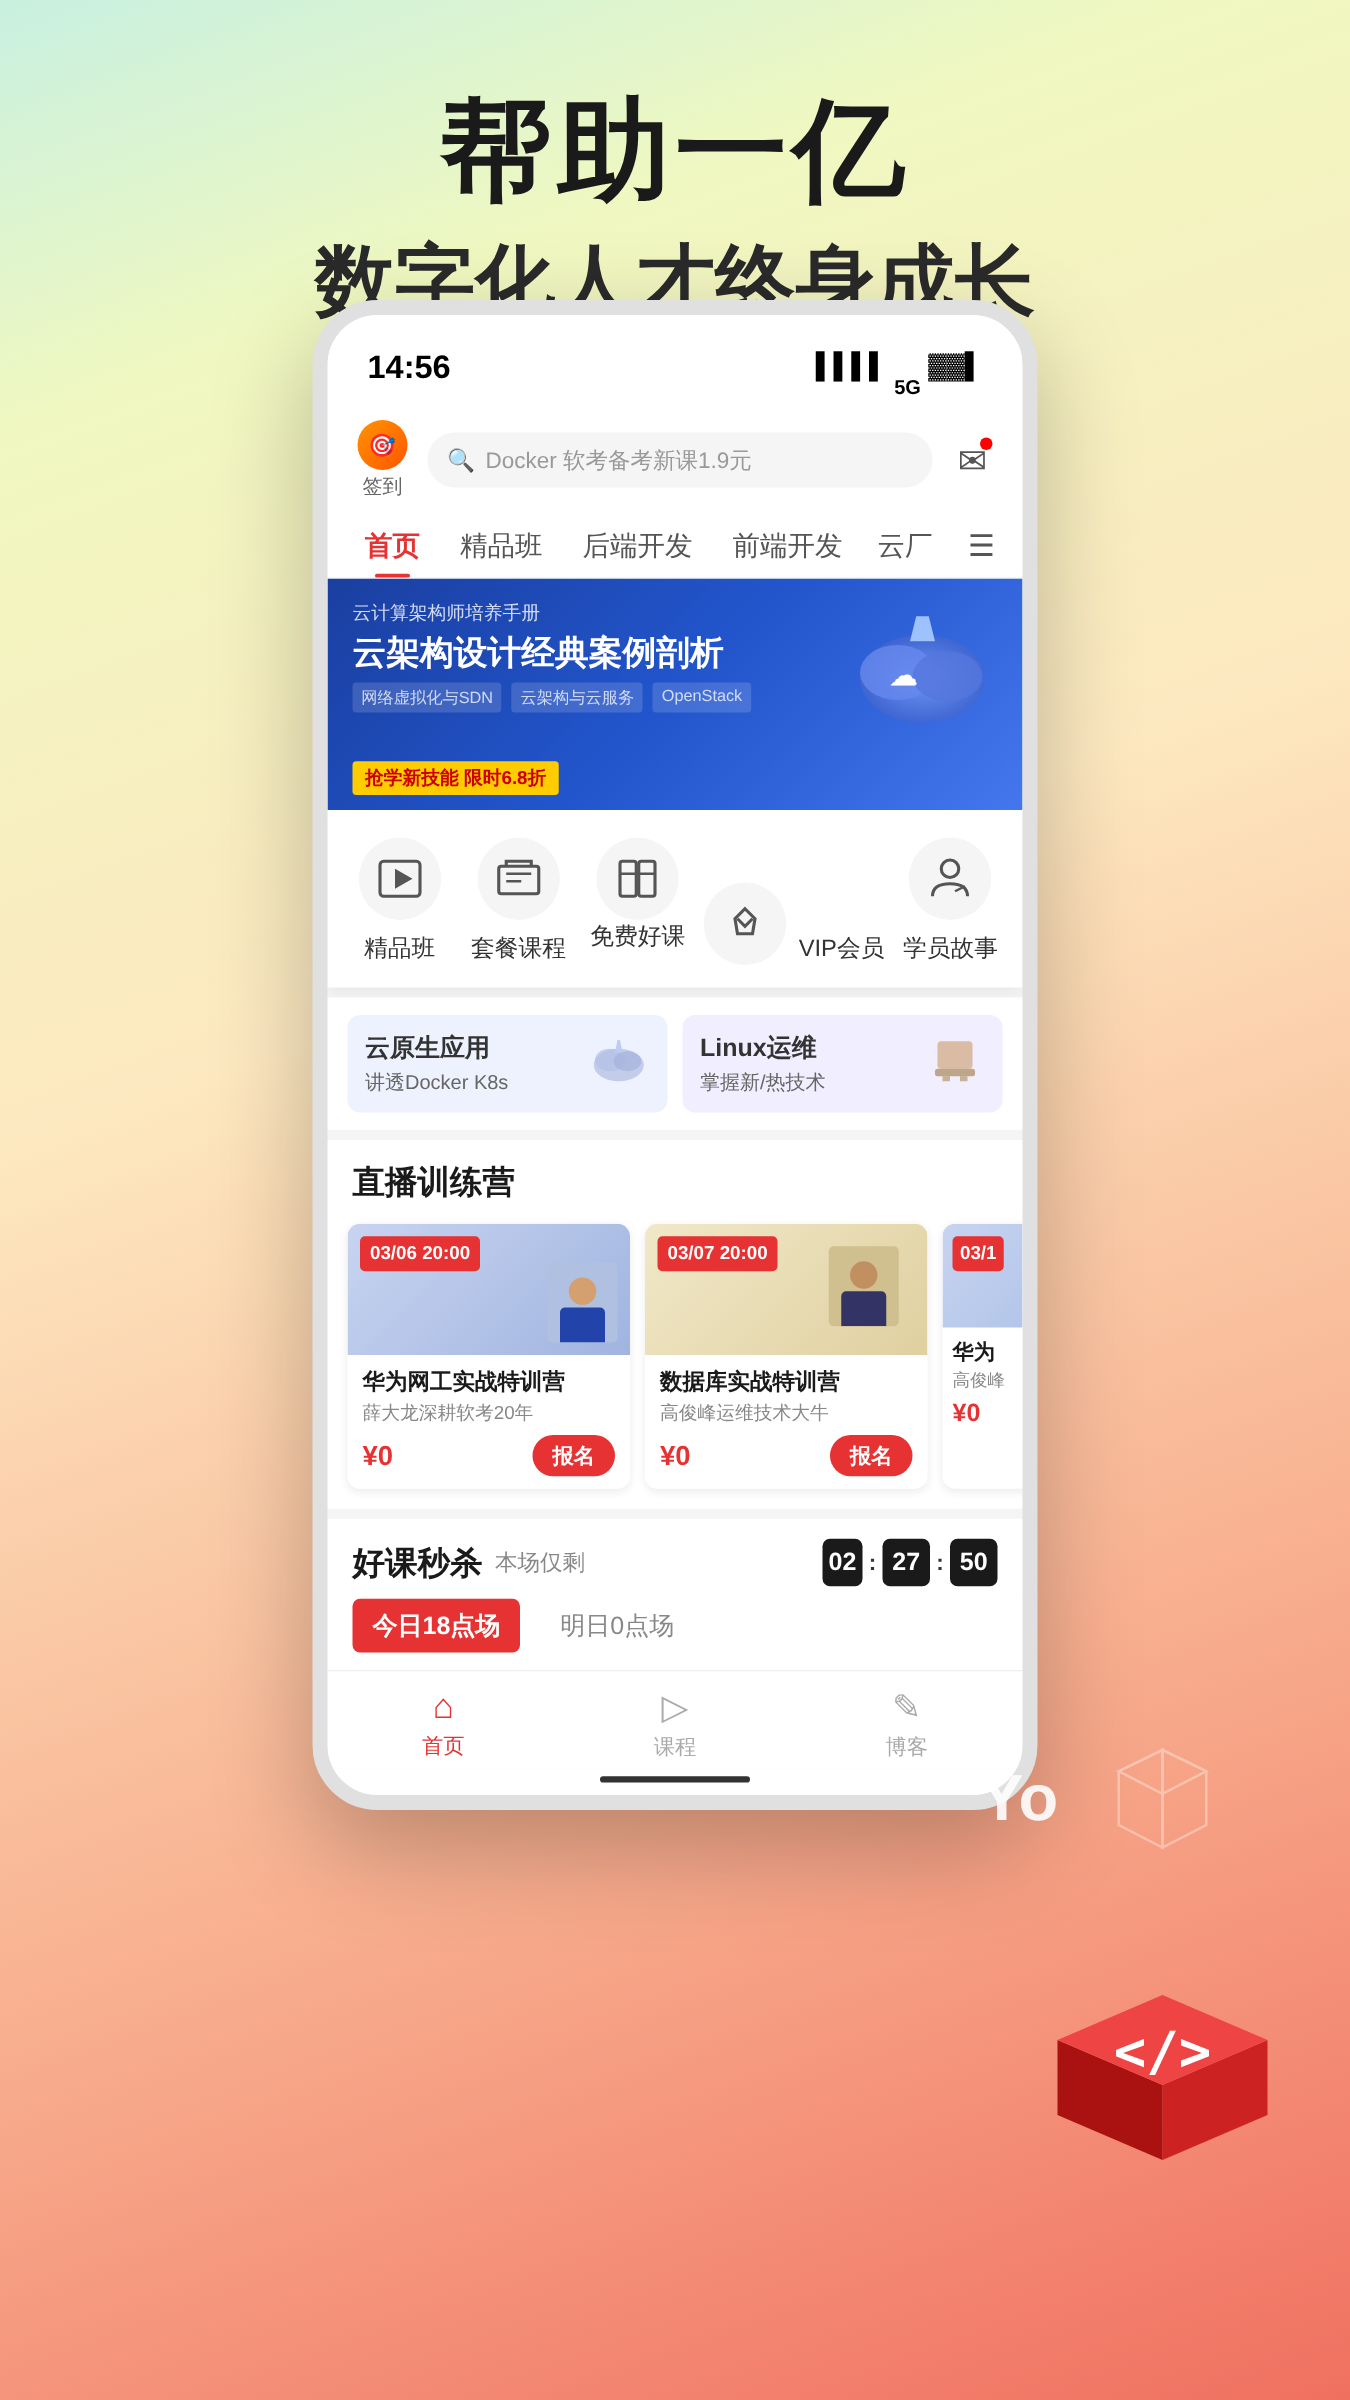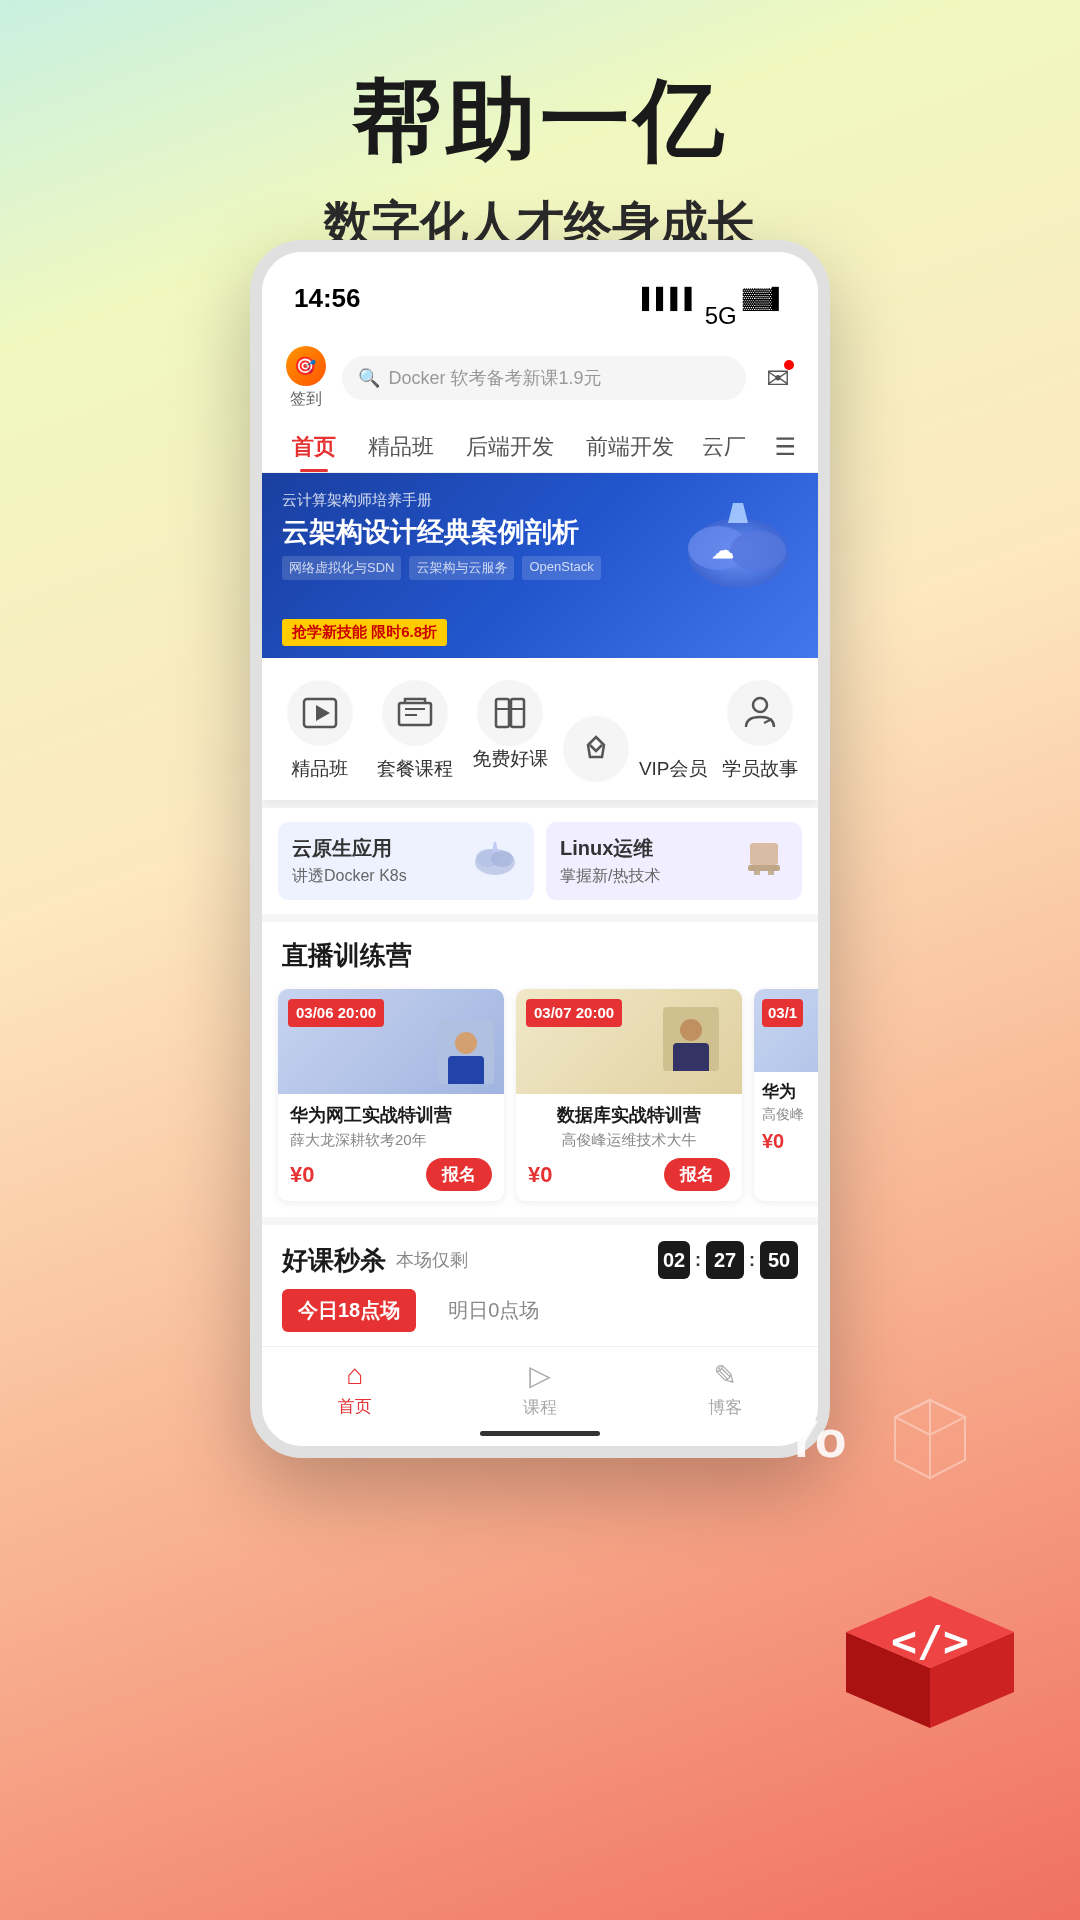--- a/index.html
+++ b/index.html
@@ -11,31 +11,31 @@
       font-family: -apple-system, "PingFang SC", "Microsoft YaHei", sans-serif;
       background: linear-gradient(160deg, #c8f0e0 0%, #f0f8c0 15%, #fde8c0 40%, #f8b090 70%, #f07060 100%);
       position: relative;
     }
   </style>
 </head>
 <body>
 
 <div style="text-align:center; padding-top:60px; padding-bottom:20px;">
   <div style="font-size:90px; font-weight:900; color:#1a1a1a; letter-spacing:4px;">帮助一亿</div>
-  <div style="font-size:48px; font-weight:700; color:#2a2a2a; margin-top:10px;">数字化人才终身成长</div>
+  <div style="font-size:64px; font-weight:700; color:#2a2a2a; ">数字化人才终身成长</div>
 </div>
 
 <div style="position:absolute; top:240px; left:50%; transform:translateX(-50%); width:580px; z-index:5;">
   <div style="width:580px; background:#f5f5f5; border-radius:52px; box-shadow:0 30px 80px rgba(0,0,0,0.25); overflow:hidden; border:12px solid #e0e0e0;">
 
     <div style="background:white; display:flex; justify-content:space-between; align-items:center; padding:14px 32px 8px;">
       <span style="font-size:26px; font-weight:700;">14:56</span>
       <div style="display:flex; align-items:center; gap:6px; font-size:20px;">
         <span>▌▌▌▌</span>
-        <span style="font-weight:400; font-size:24px;margin-top:36px;">5G</span>
+        <span style="font-weight:700; font-size:16px;margin-top:36px;">5G</span>
         <span>▓▓▌</span>
       </div>
     </div>
 
     <div style="background:white; padding:8px 18px 12px; display:flex; align-items:center; gap:10px;">
       <div style="display:flex; flex-direction:column; align-items:center; gap:3px; min-width:52px;">
         <div style="width:40px; height:40px; border-radius:50%; background:linear-gradient(135deg,#ff9500,#ff5500); display:flex; align-items:center; justify-content:center; font-size:18px; color:white;">🎯</div>
         <span style="font-size:16px; color:#666;">签到</span>
       </div>
       <div style="flex:1; background:#f5f5f5; border-radius:22px; padding:10px 16px; display:flex; align-items:center; gap:8px;">
@@ -215,21 +215,21 @@
       <div style="width:226px; flex-shrink:0; border-radius:10px; overflow:hidden; box-shadow:0 2px 8px rgba(0,0,0,0.08);">
         <div style="width:100%; height:105px; background:linear-gradient(135deg,#f0e8c8,#e0d0a0); position:relative; display:flex; align-items:flex-end; justify-content:flex-end; padding:23px;">
           <div style="position:absolute; top:10px; left:10px; background:#e63232; color:white; font-size:15px; font-weight:700; padding:4px 8px; border-radius:4px; line-height:1.3;">
             <span>03/07 20:00</span>
           </div>
           <div style="width:56px; height:64px; background:#d0c090; border-radius:4px; display:flex; flex-direction:column; align-items:center; justify-content:flex-end; overflow:hidden;">
             <div style="width:22px; height:22px; border-radius:50%; background:#c09060; margin-bottom:2px;"></div>
             <div style="width:36px; height:28px; background:#333366; border-radius:4px 4px 0 0;"></div>
           </div>
         </div>
-        <div style="padding:10px 12px; background:white;text-align:center;">
+        <div style="padding:10px 12px; background:white;">
           <div style="font-size:18px; font-weight:700; color:#1a1a1a; line-height:1.3;">数据库实战特训营</div>
           <div style="font-size:15px; color:#888; margin-top:4px;">高俊峰运维技术大牛</div>
           <div style="display:flex; justify-content:space-between; align-items:center; margin-top:8px;">
             <span style="font-size:22px; font-weight:700; color:#e63232;">¥0</span>
             <span style="background:#e63232; color:white; border-radius:20px; padding:5px 16px; font-size:17px; font-weight:700;">报名</span>
           </div>
         </div>
       </div>
 
       <div style="width:80px; flex-shrink:0; border-radius:10px; overflow:hidden; box-shadow:0 2px 8px rgba(0,0,0,0.08);">

